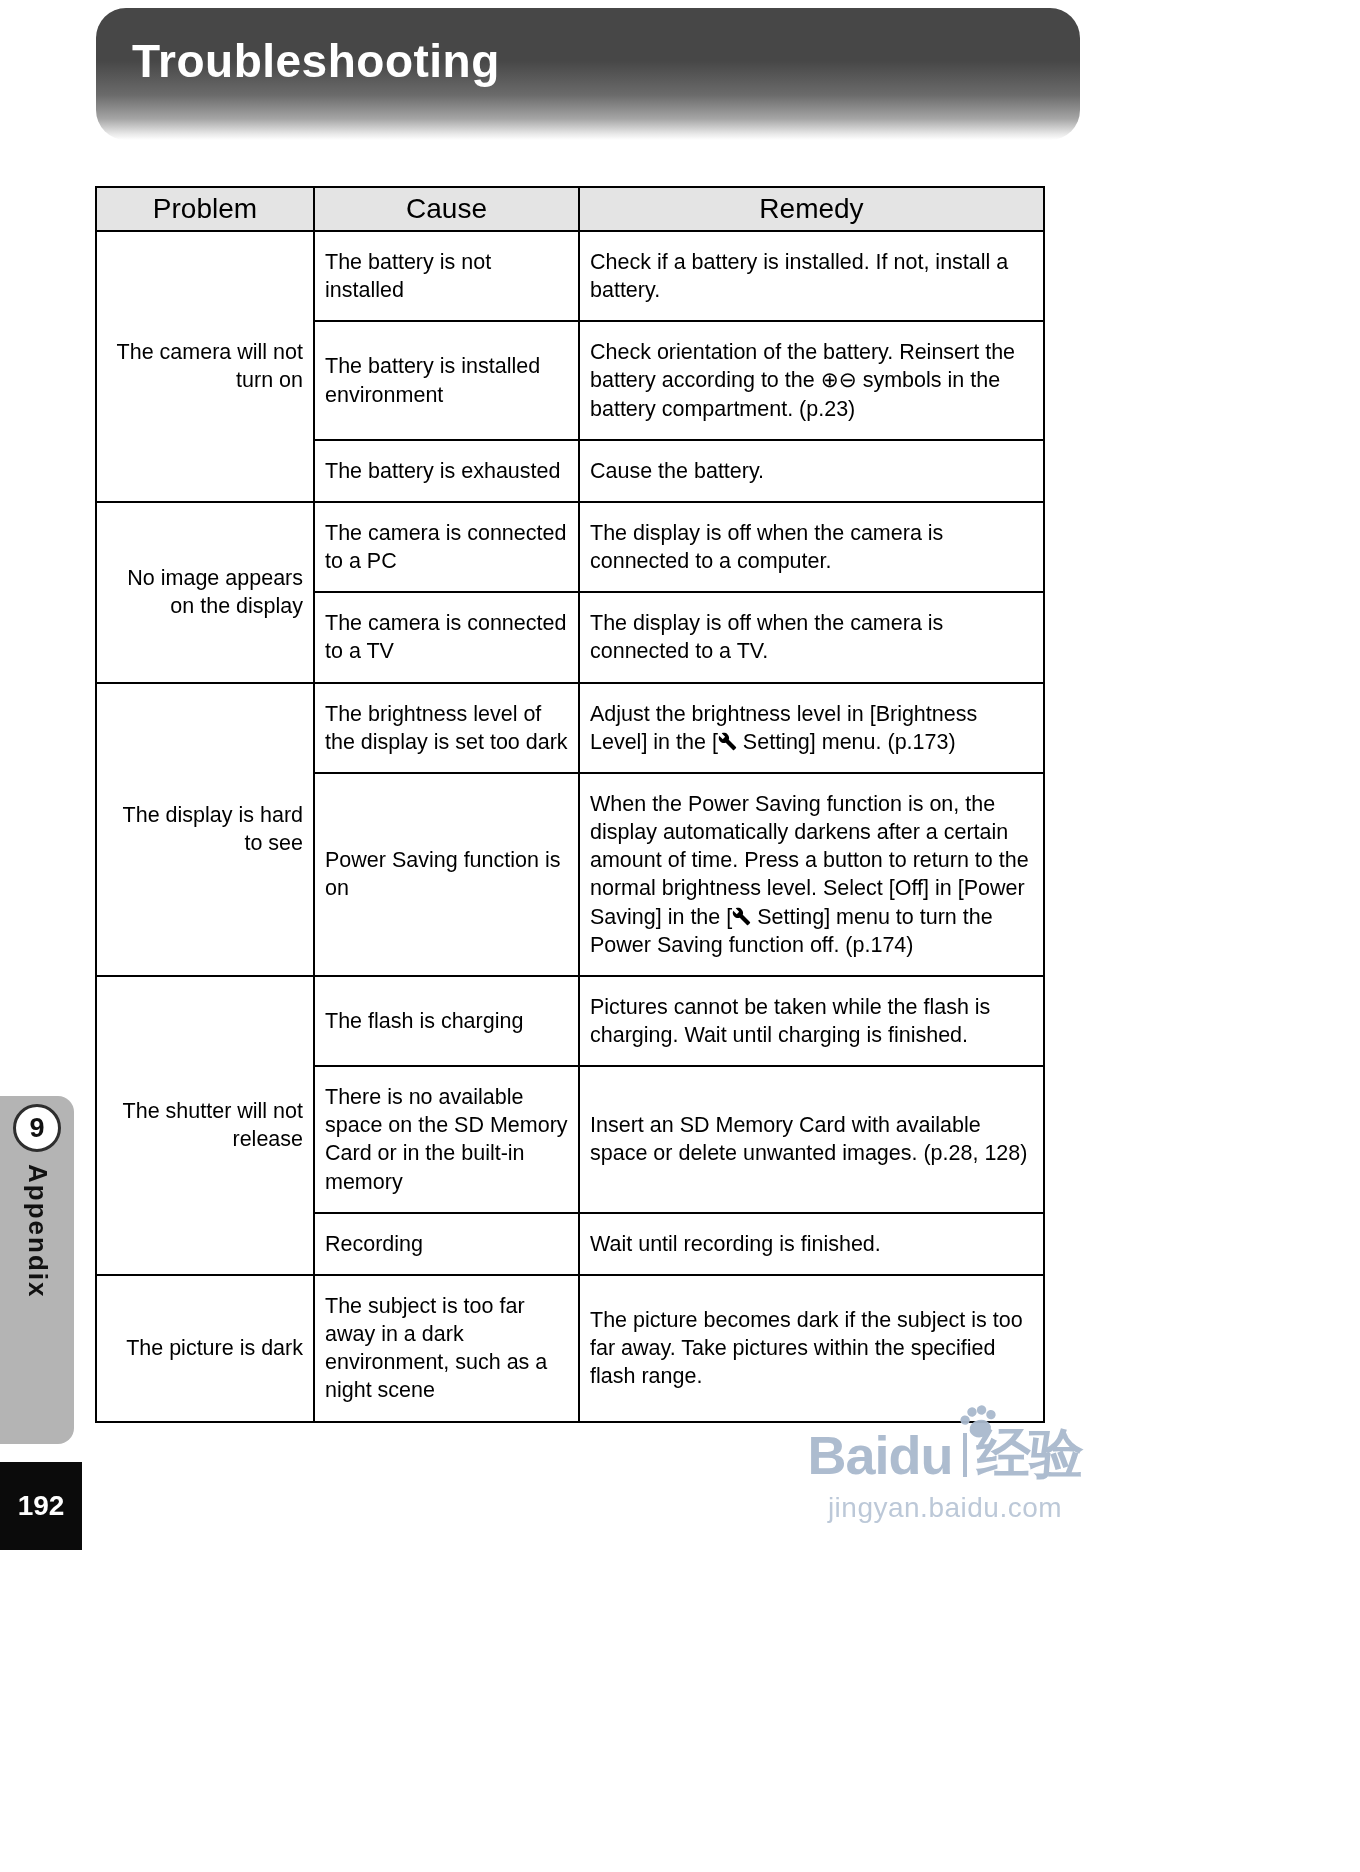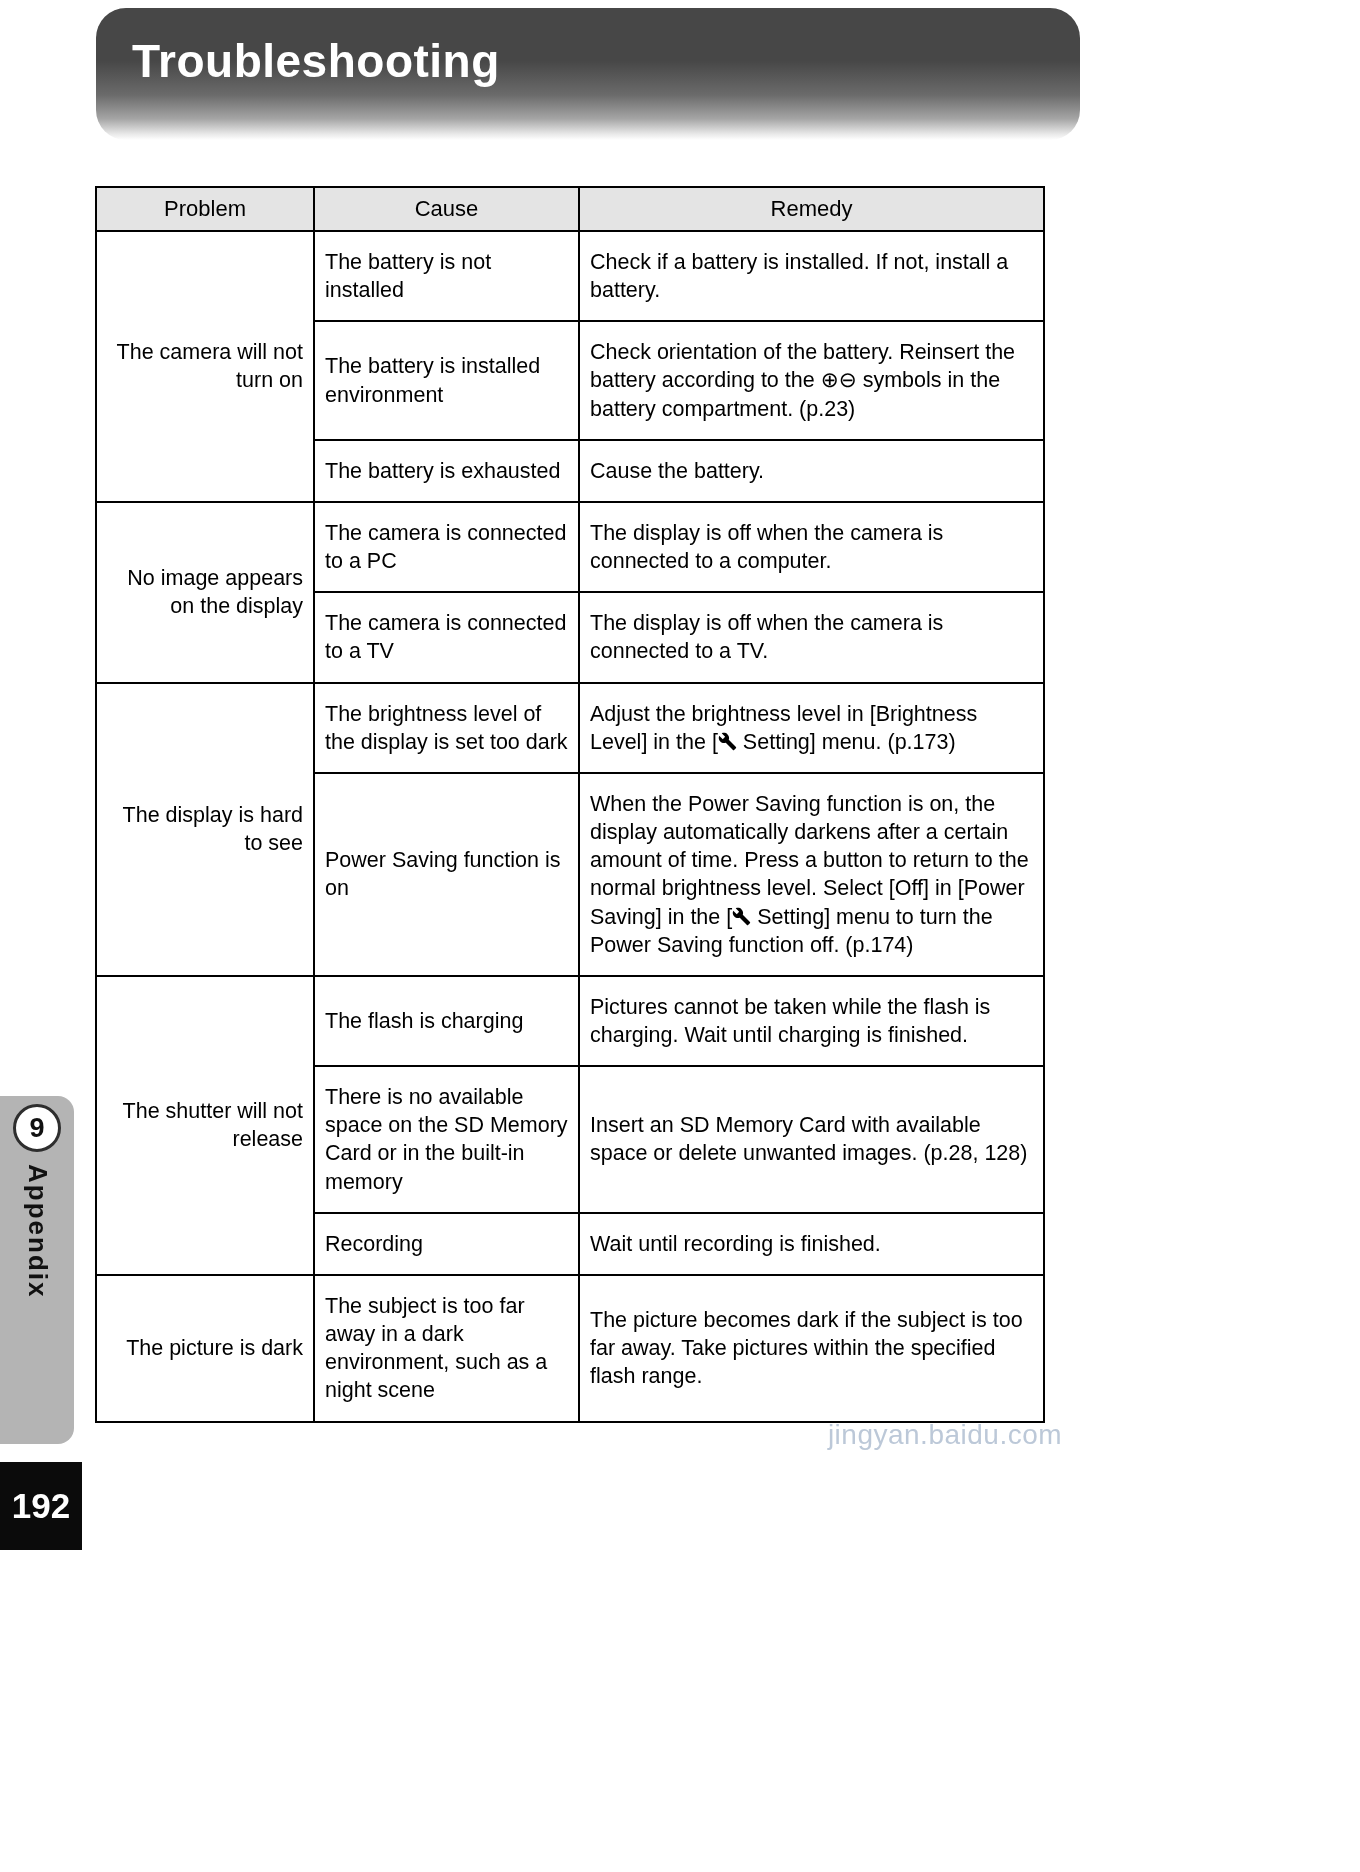--- a/index.html
+++ b/index.html
@@ -31,21 +31,21 @@
   }
 
   
   table.ts {
     position:absolute; left:95px; top:186px; width:948px;
     border-collapse:collapse; table-layout:fixed;
   }
   .ts th, .ts td { border:2px solid #000; }
   .ts th {
     background:var(--table-header-bg,#e4e4e4);
-    font-weight:normal; font-size:22px; height:44px;
+    font-weight:normal; font-size:28px; height:44px;
   }
   .ts td {
     font-size:21.5px; line-height:1.31;
     padding:16px 10px; vertical-align:middle;
   }
   .ts td.problem { padding-left:9px;text-align:right; }
 
   .inline-icon { display:inline-block; width:19px; height:19px; vertical-align:-2px; }
   .inline-icon svg { width:100%; height:100%; fill:#000; }
 
@@ -66,21 +66,21 @@
   .chapter-label {
     writing-mode:vertical-rl;
     margin-top:12px;
     font-size:26px; font-weight:bold; color:#111; letter-spacing:2px;
   }
 
   
   .page-number {
     position:absolute; left:0; top:1462px; width:82px; height:88px;
     background:#0b0b0b; color:#fff;
-    font-size:35px; font-weight:bold;
+    font-size:28px; font-weight:bold;
     display:flex; align-items:center; justify-content:center;
   }
 
   
   .watermark {
     position:absolute; left:800px; top:1418px; width:290px;
     color:var(--watermark,#a9b9cd); opacity:.95;
   }
   .wm-brand {
     position:relative;
@@ -181,14 +181,26 @@
 </table>
 
 <div class="chapter-tab">
   <div class="chapter-circle">9</div>
   <div class="chapter-label">Appendix</div>
 </div>
 
 <div class="page-number">192</div>
 
 <div class="watermark">
+  <div class="wm-brand">
+    <span class="wm-paw"><svg viewBox="0 0 24 24">
+          <ellipse cx="12" cy="16.5" rx="6.2" ry="5"></ellipse>
+          <circle cx="4.5" cy="10" r="2.7"></circle>
+          <circle cx="9.3" cy="6.3" r="2.7"></circle>
+          <circle cx="14.9" cy="6.3" r="2.7"></circle>
+          <circle cx="19.6" cy="10" r="2.7"></circle>
+        </svg></span>
+    <span>Baidu</span>
+    <span class="wm-divider"></span>
+    <span>经验</span>
+  </div>
   <div class="wm-url">jingyan.baidu.com</div>
 </div>
 
 </body></html>

